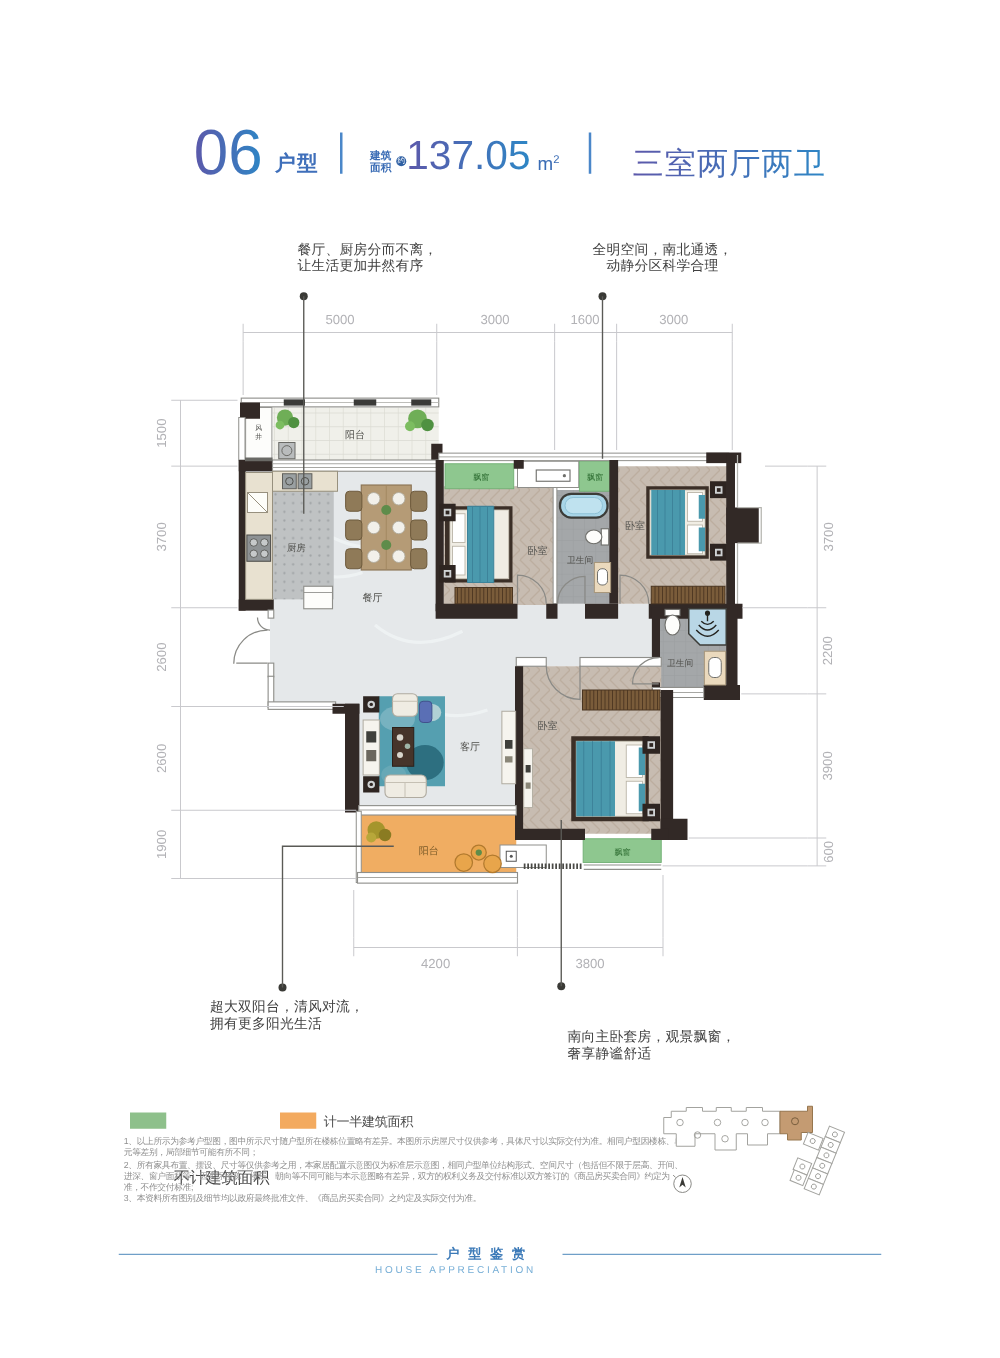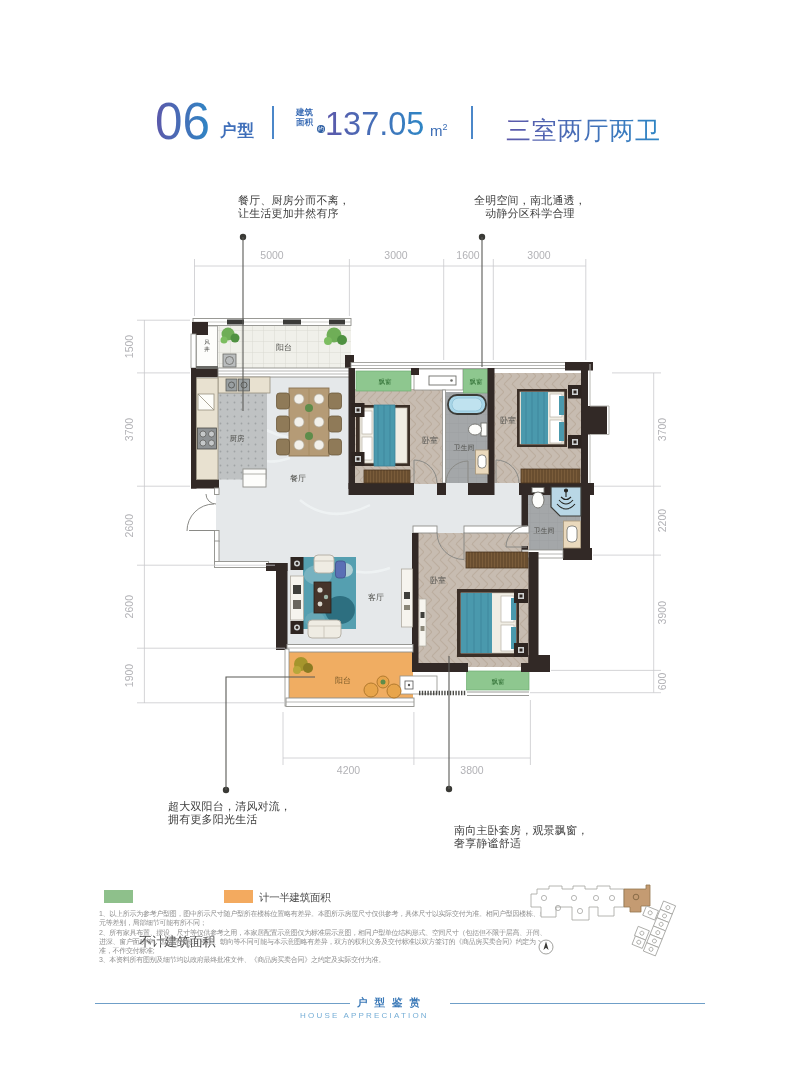--- a/index.html
+++ b/index.html
@@ -10,21 +10,21 @@
 </style>
 </head>
 <body>
 
 <div class="abs grad" style="left:155px;top:92px;font-size:51px;letter-spacing:0px;transform:scaleX(0.97);transform-origin:left;">06</div>
 
 <div class="abs" style="left:220px;top:120px;font-size:16.5px;color:#3f6fba;letter-spacing:1px;font-weight:bold;text-align:center;">户型</div>
 
 <div class="abs" style="left:272px;top:106px;width:2px;height:33px;background:#4b87c9;"></div>
 
-<div class="abs" style="left:296px;top:108px;font-size:8.5px;color:#3a6cb5;line-height:9.5px;font-weight:bold;">建筑<br>面积</div>
+<div class="abs" style="left:296px;top:120px;font-size:8.5px;color:#3a6cb5;line-height:9.5px;font-weight:bold;">建筑<br>面积</div>
 
 <div class="abs" style="left:317px;top:124.5px;width:8px;height:8px;border-radius:50%;background:#2e5fa3;color:#fff;font-size:6px;line-height:8px;text-align:center;">约</div>
 
 <div class="abs grad" style="left:325px;top:106px;font-size:32.5px;">137.05</div>
 
 <div class="abs" style="left:430px;top:122px;font-size:15px;color:#3a6cb5;">m<sup style="font-size:9px;">2</sup></div>
 
 <div class="abs" style="left:471px;top:106px;width:2px;height:33px;background:#4b87c9;"></div>
 
 <div class="abs grad" style="left:506px;top:114px;font-size:25px;letter-spacing:0.8px;">三室两厅两卫</div>

